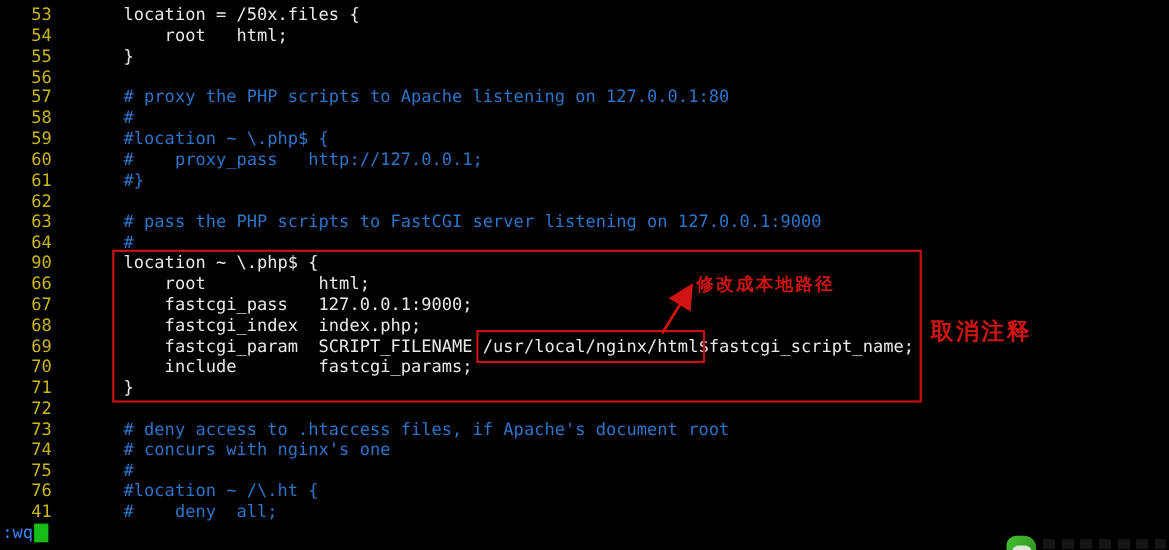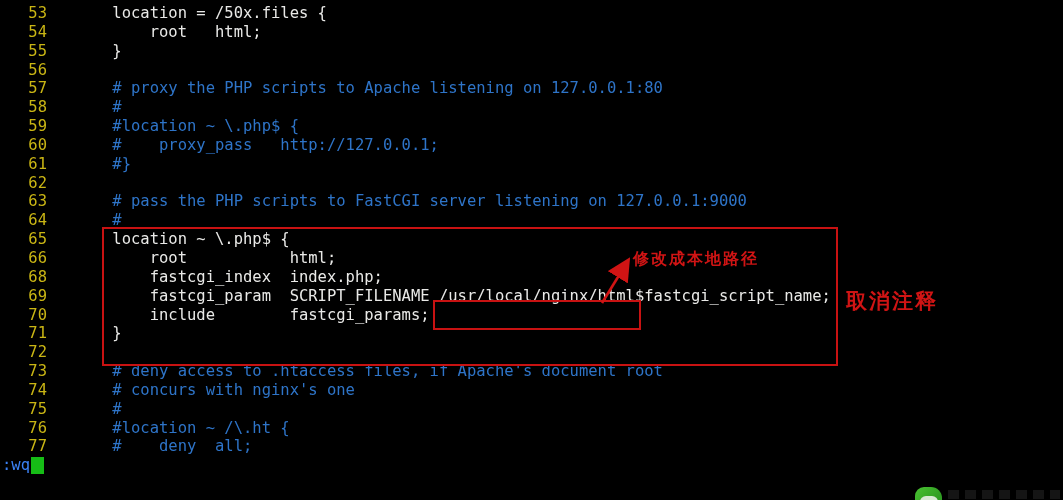--- a/index.html
+++ b/index.html
@@ -68,32 +68,33 @@
       <div class="row"><span class="num">55</span><pre class="code">       }</pre></div>
       <div class="row"><span class="num">56</span><pre class="code"></pre></div>
       <div class="row"><span class="num">57</span><pre class="code comment">       # proxy the PHP scripts to Apache listening on 127.0.0.1:80</pre></div>
       <div class="row"><span class="num">58</span><pre class="code comment">       #</pre></div>
       <div class="row"><span class="num">59</span><pre class="code comment">       #location ~ \.php$ {</pre></div>
       <div class="row"><span class="num">60</span><pre class="code comment">       #    proxy_pass   http://127.0.0.1;</pre></div>
       <div class="row"><span class="num">61</span><pre class="code comment">       #}</pre></div>
       <div class="row"><span class="num">62</span><pre class="code"></pre></div>
       <div class="row"><span class="num">63</span><pre class="code comment">       # pass the PHP scripts to FastCGI server listening on 127.0.0.1:9000</pre></div>
       <div class="row"><span class="num">64</span><pre class="code comment">       #</pre></div>
-      <div class="row"><span class="num">65</span><pre class="code">       location ~ \.php$ {</pre></div>
+      <div class="row"><span class="num">90</span><pre class="code">       location ~ \.php$ {</pre></div>
       <div class="row"><span class="num">66</span><pre class="code">           root           html;</pre></div>
+      <div class="row"><span class="num">67</span><pre class="code">           fastcgi_pass   127.0.0.1:9000;</pre></div>
       <div class="row"><span class="num">68</span><pre class="code">           fastcgi_index  index.php;</pre></div>
       <div class="row"><span class="num">69</span><pre class="code">           fastcgi_param  SCRIPT_FILENAME /usr/local/nginx/html$fastcgi_script_name;</pre></div>
       <div class="row"><span class="num">70</span><pre class="code">           include        fastcgi_params;</pre></div>
       <div class="row"><span class="num">71</span><pre class="code">       }</pre></div>
       <div class="row"><span class="num">72</span><pre class="code"></pre></div>
       <div class="row"><span class="num">73</span><pre class="code comment">       # deny access to .htaccess files, if Apache's document root</pre></div>
       <div class="row"><span class="num">74</span><pre class="code comment">       # concurs with nginx's one</pre></div>
       <div class="row"><span class="num">75</span><pre class="code comment">       #</pre></div>
       <div class="row"><span class="num">76</span><pre class="code comment">       #location ~ /\.ht {</pre></div>
-      <div class="row"><span class="num">77</span><pre class="code comment">       #    deny  all;</pre></div>
+      <div class="row"><span class="num">41</span><pre class="code comment">       #    deny  all;</pre></div>
     </div>
   <div class="cmdrow">
     <pre class="cmd">:wq</pre>
     <span class="cursor"></span>
   </div>
 </div>
 
 <div class="bigbox"></div>
 <div class="smallbox"></div>
 

